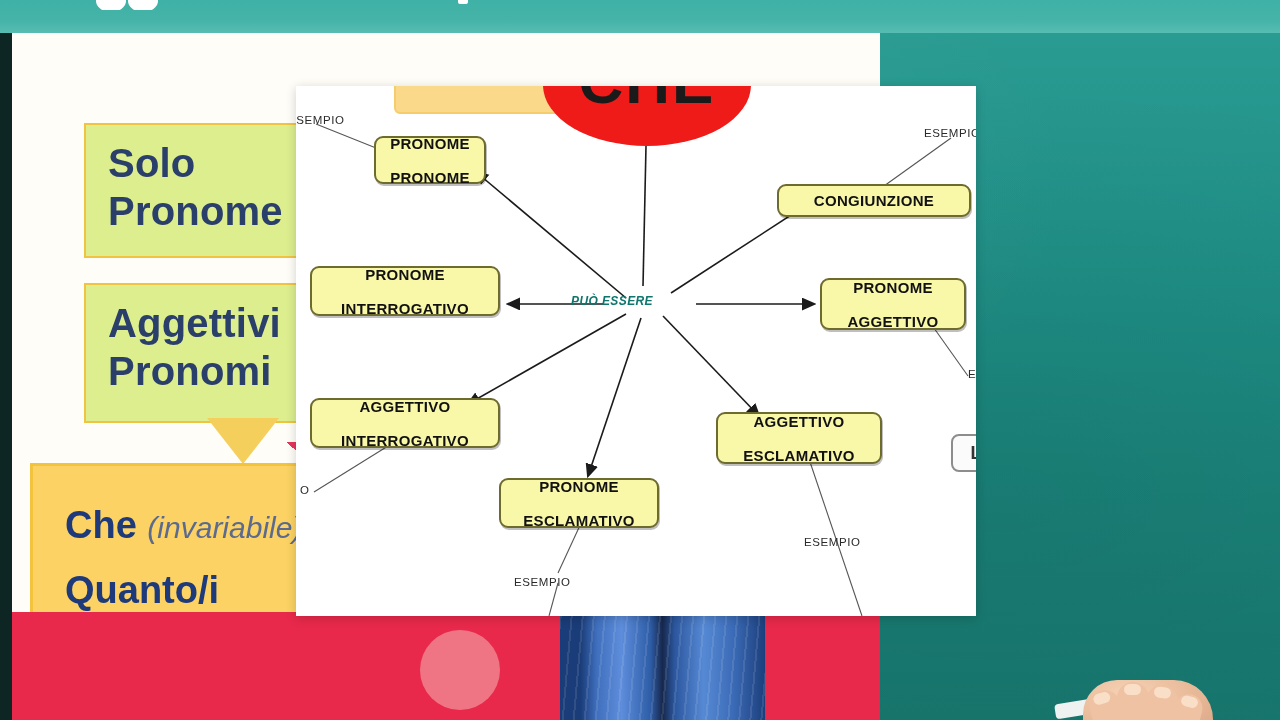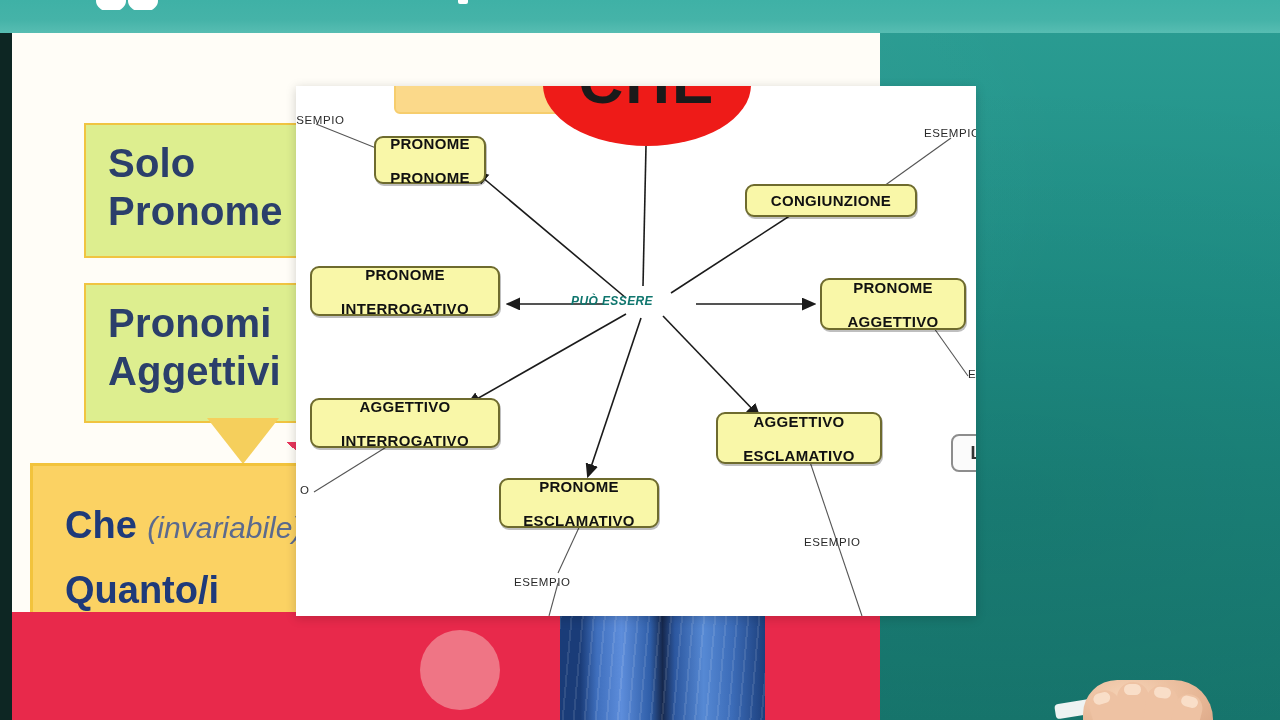--- a/index.html
+++ b/index.html
@@ -184,22 +184,22 @@
   <div class="slide-edge"></div>
 
   <div class="slide">
 
     <div class="gcard" id="card-solo">
       <span class="l">Solo</span>
       <span class="l">Pronome</span>
     </div>
 
     <div class="gcard" id="card-agg">
+      <span class="l">Aggettivi</span>
       <span class="l">Pronomi</span>
-      <span class="l">Aggettivi</span>
     </div>
 
     <div class="ycaret"></div>
     <div class="wedge"></div>
 
     <div id="card-che">
       <div class="row">
         <span>Che</span>
         <span class="inv">(invariabile)</span>
       </div>
@@ -251,21 +251,21 @@
 
     <div class="hub" style="left:275px;top:208px;">PUÒ ESSERE</div>
 
     <div class="node" style="left:78px;top:50px;width:112px;height:48px;">
       <span>
         <span>PRONOME</span><br>
         <span>PRONOME</span>
       </span>
     </div>
 
-    <div class="node" style="left:449px;top:98px;width:172px;height:33px;">
+    <div class="node" style="left:481px;top:98px;width:194px;height:33px;">
       <span>CONGIUNZIONE</span>
     </div>
 
     <div class="node" style="left:14px;top:180px;width:190px;height:50px;">
       <span>
         <span>PRONOME</span><br>
         <span>INTERROGATIVO</span>
       </span>
     </div>
 

